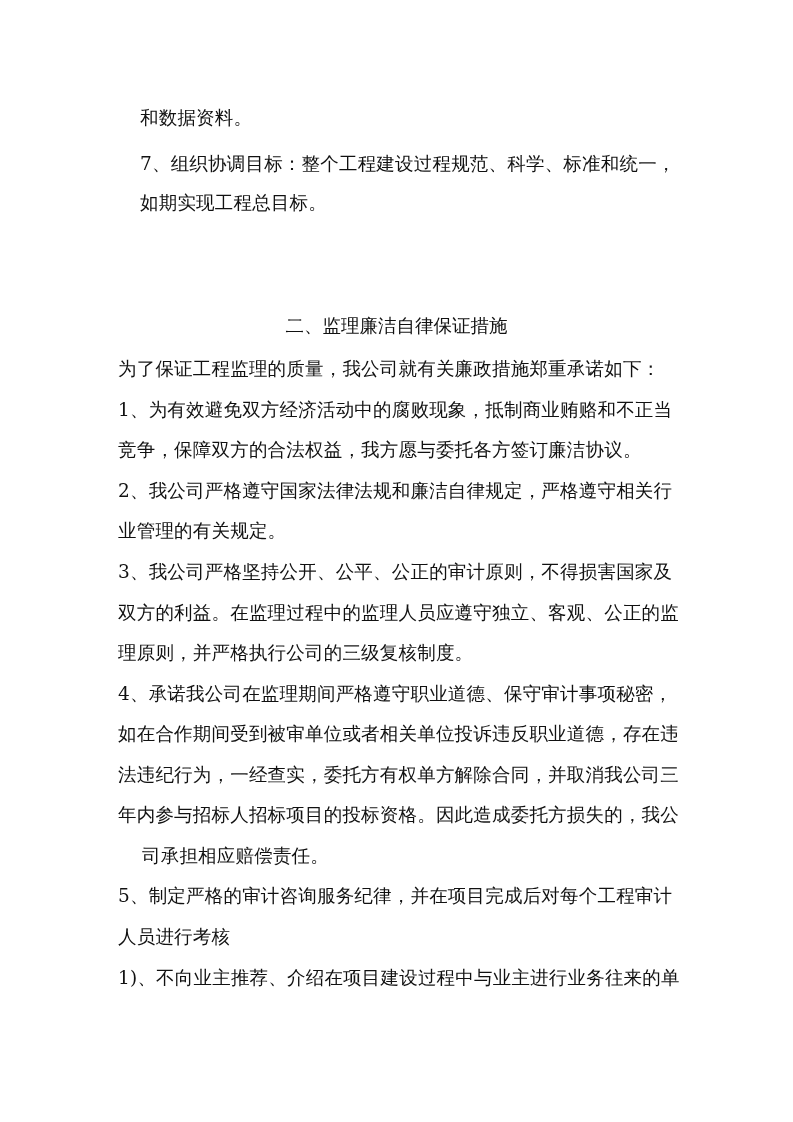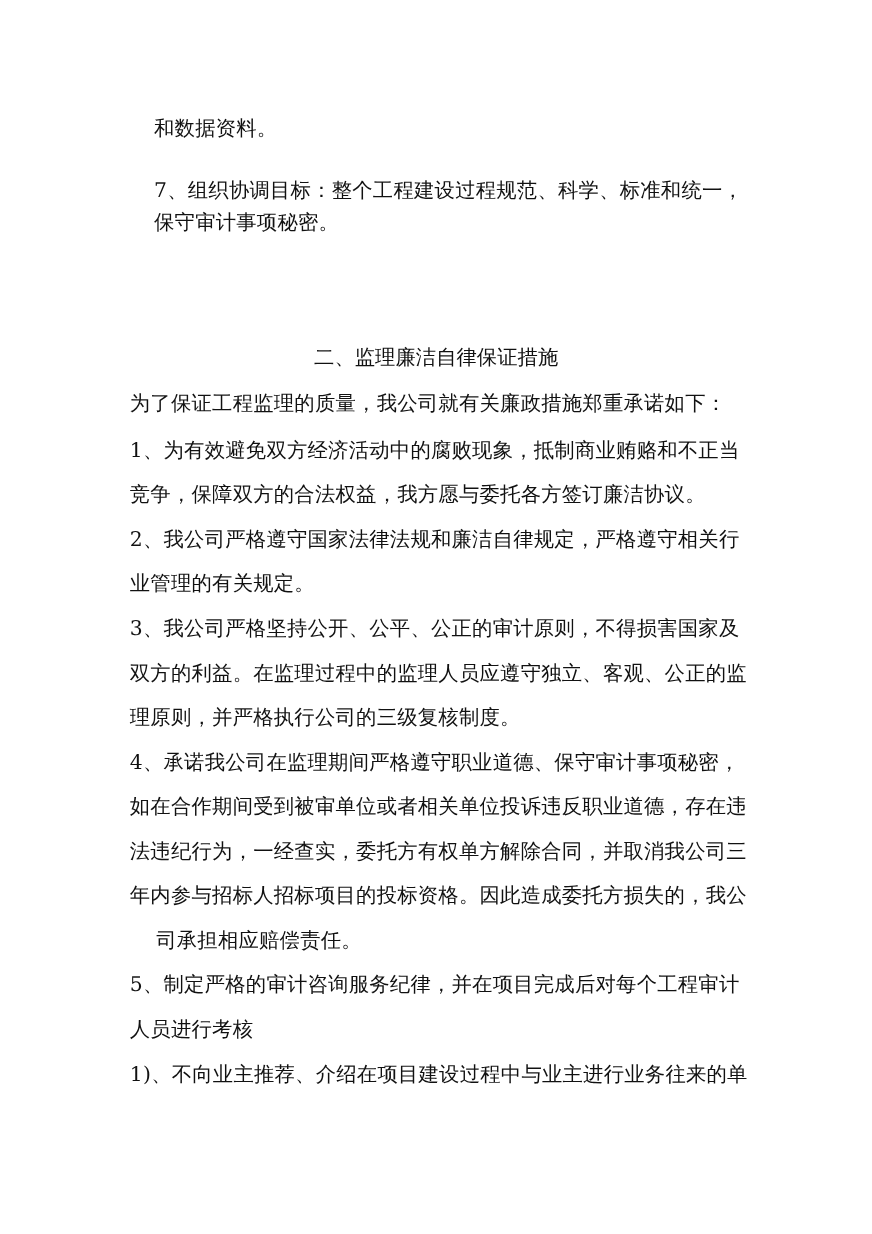--- a/index.html
+++ b/index.html
@@ -42,26 +42,26 @@
       line-height: 24px;
       white-space: nowrap;
     }
   </style>
 </head>
 <body>
 
 <div class="page">
 
   <div class="line indent" style="top:106px;">和数据资料。</div>
-  <div class="line indent" style="top:162px;">7、组织协调目标：整个工程建设过程规范、科学、标准和统一，</div>
-  <div class="line indent" style="top:191px;">保守审计事项秘密。</div>
+  <div class="line indent" style="top:152px;">7、组织协调目标：整个工程建设过程规范、科学、标准和统一，</div>
+  <div class="line indent" style="top:191px;">如期实现工程总目标。</div>
 
   <div class="heading" style="top:314px;">二、监理廉洁自律保证措施</div>
 
-  <div class="line" style="top:357px;font-family:Liberation Mono, monospace;">为了保证工程监理的质量，我公司就有关廉政措施郑重承诺如下：</div>
+  <div class="line" style="top:357px;">为了保证工程监理的质量，我公司就有关廉政措施郑重承诺如下：</div>
   <div class="line" style="top:398px;">1、为有效避免双方经济活动中的腐败现象，抵制商业贿赂和不正当</div>
   <div class="line" style="top:438px;">竞争，保障双方的合法权益，我方愿与委托各方签订廉洁协议。</div>
   <div class="line" style="top:479px;">2、我公司严格遵守国家法律法规和廉洁自律规定，严格遵守相关行</div>
   <div class="line" style="top:519px;">业管理的有关规定。</div>
   <div class="line" style="top:560px;">3、我公司严格坚持公开、公平、公正的审计原则，不得损害国家及</div>
   <div class="line" style="top:601px;">双方的利益。在监理过程中的监理人员应遵守独立、客观、公正的监</div>
   <div class="line" style="top:641px;">理原则，并严格执行公司的三级复核制度。</div>
   <div class="line" style="top:682px;">4、承诺我公司在监理期间严格遵守职业道德、保守审计事项秘密，</div>
   <div class="line" style="top:722px;">如在合作期间受到被审单位或者相关单位投诉违反职业道德，存在违</div>
   <div class="line" style="top:803px;">年内参与招标人招标项目的投标资格。因此造成委托方损失的，我公</div>

